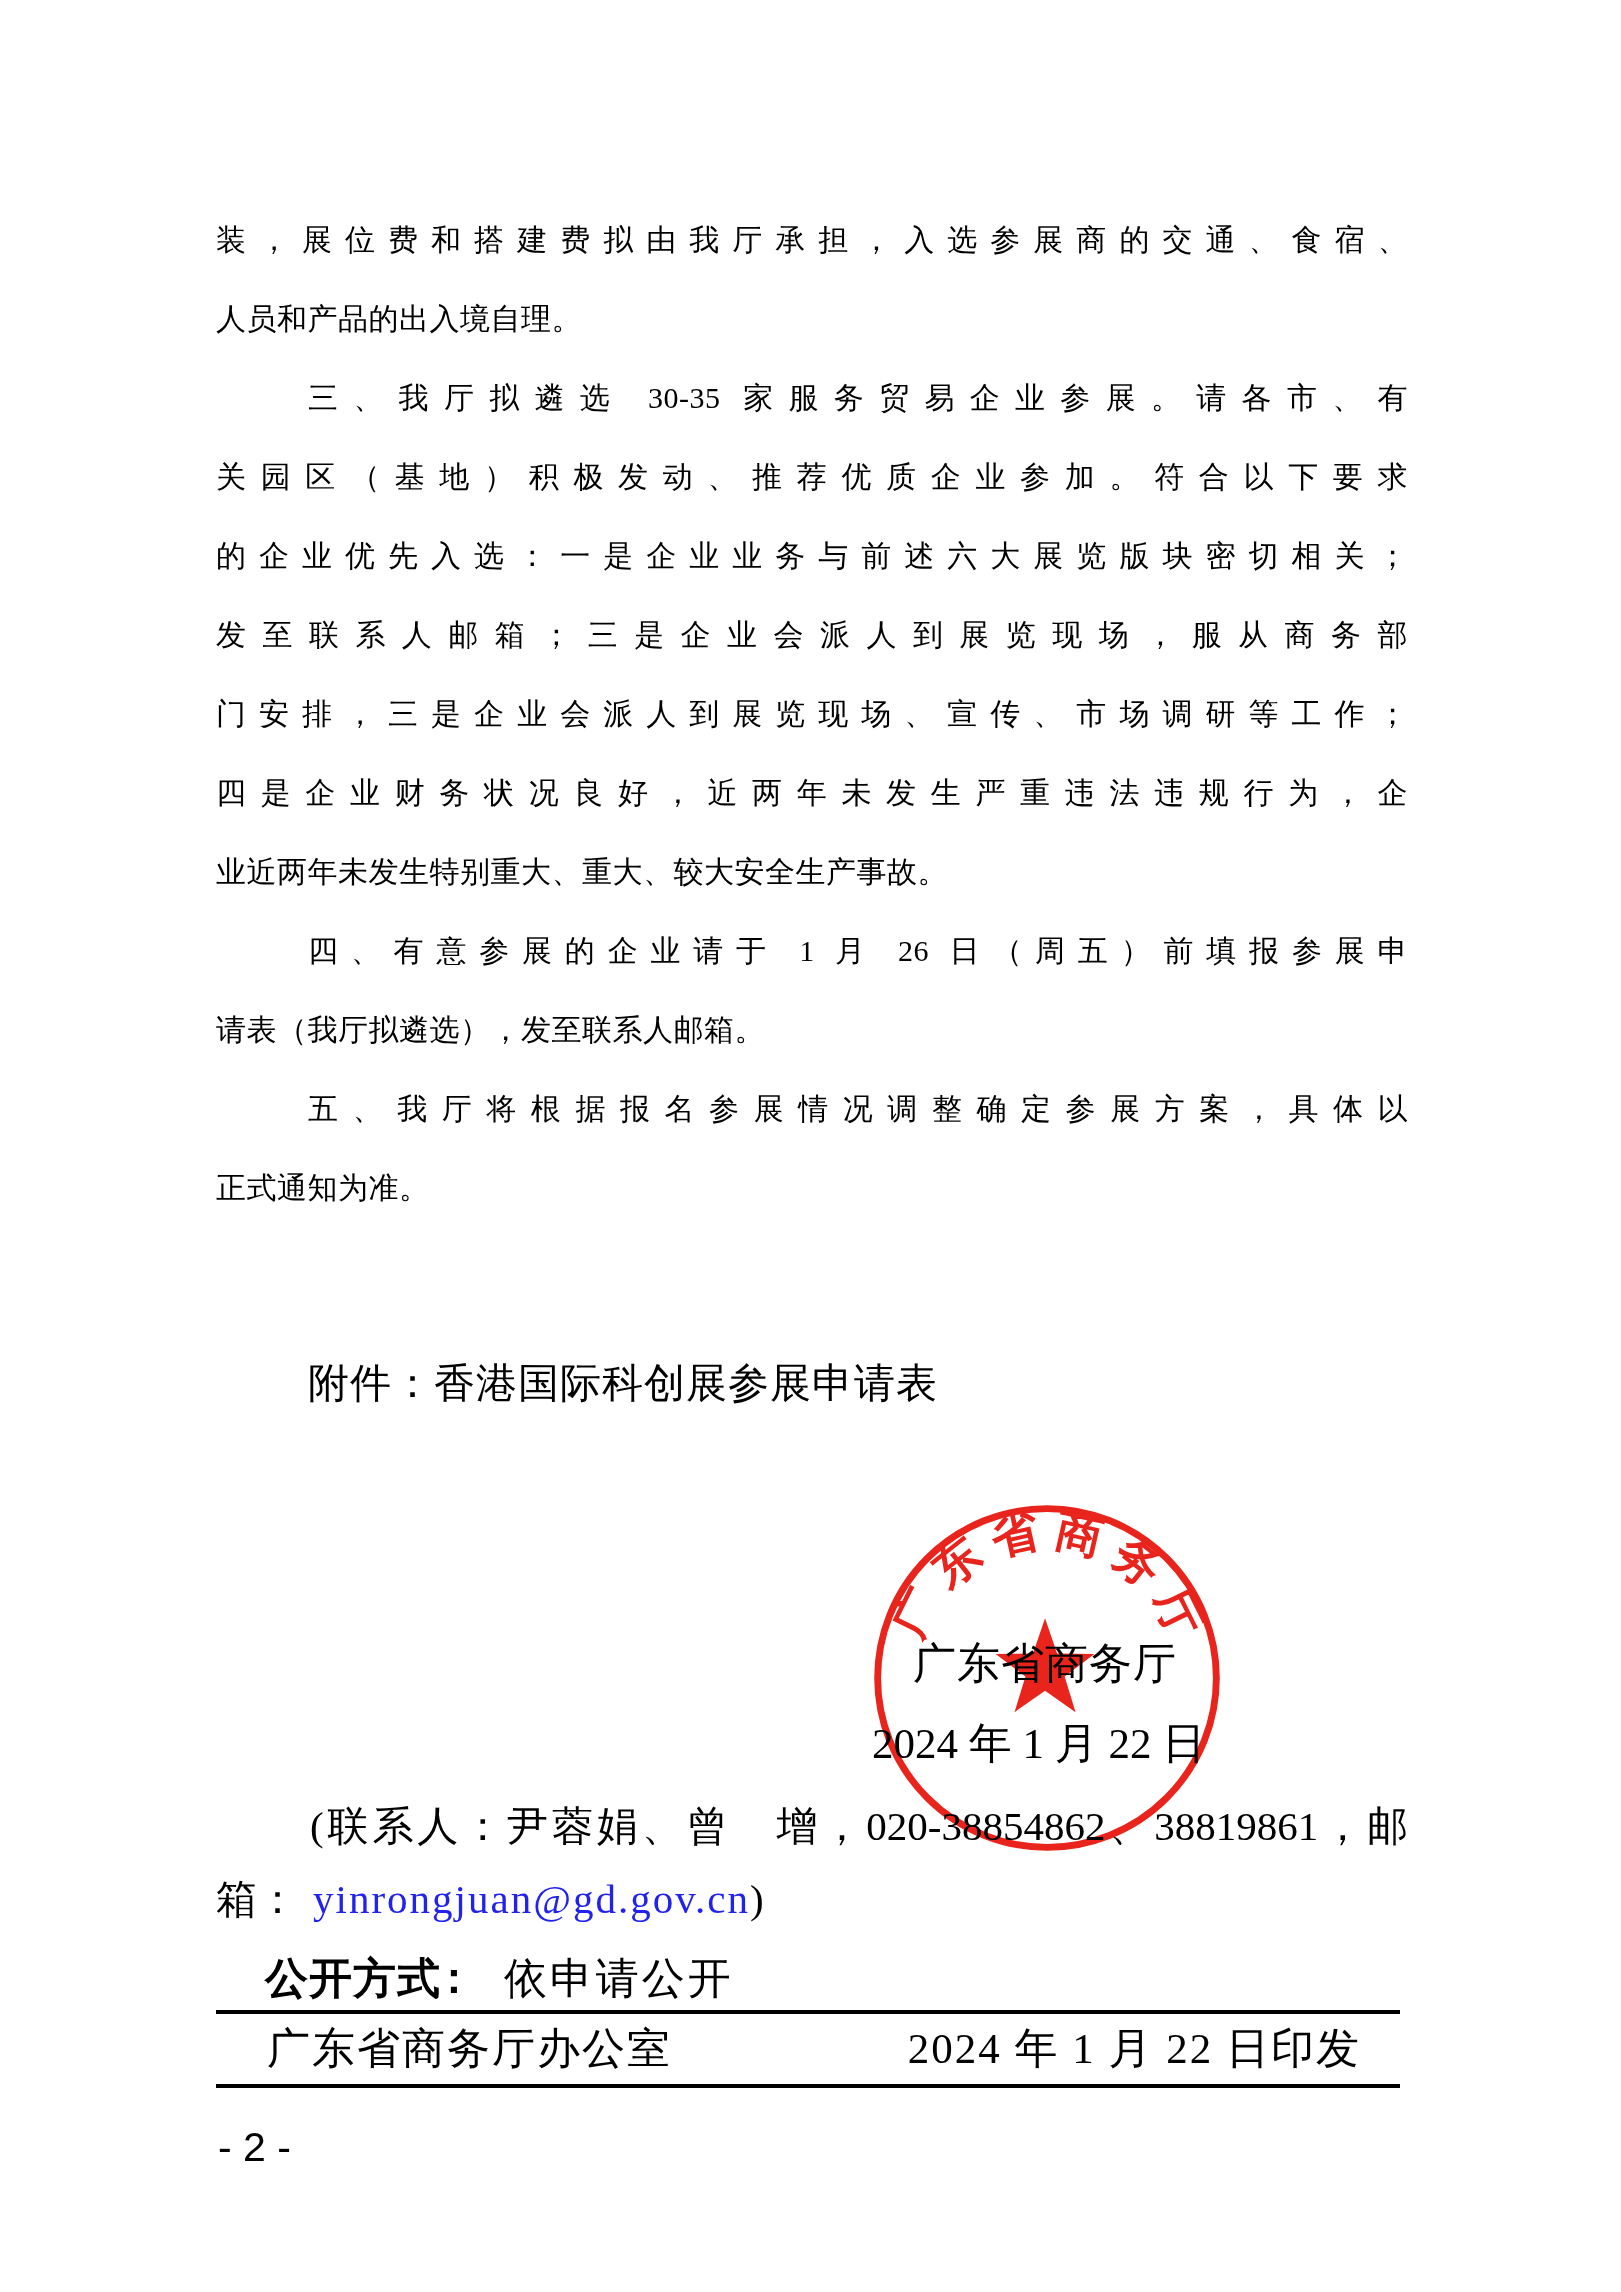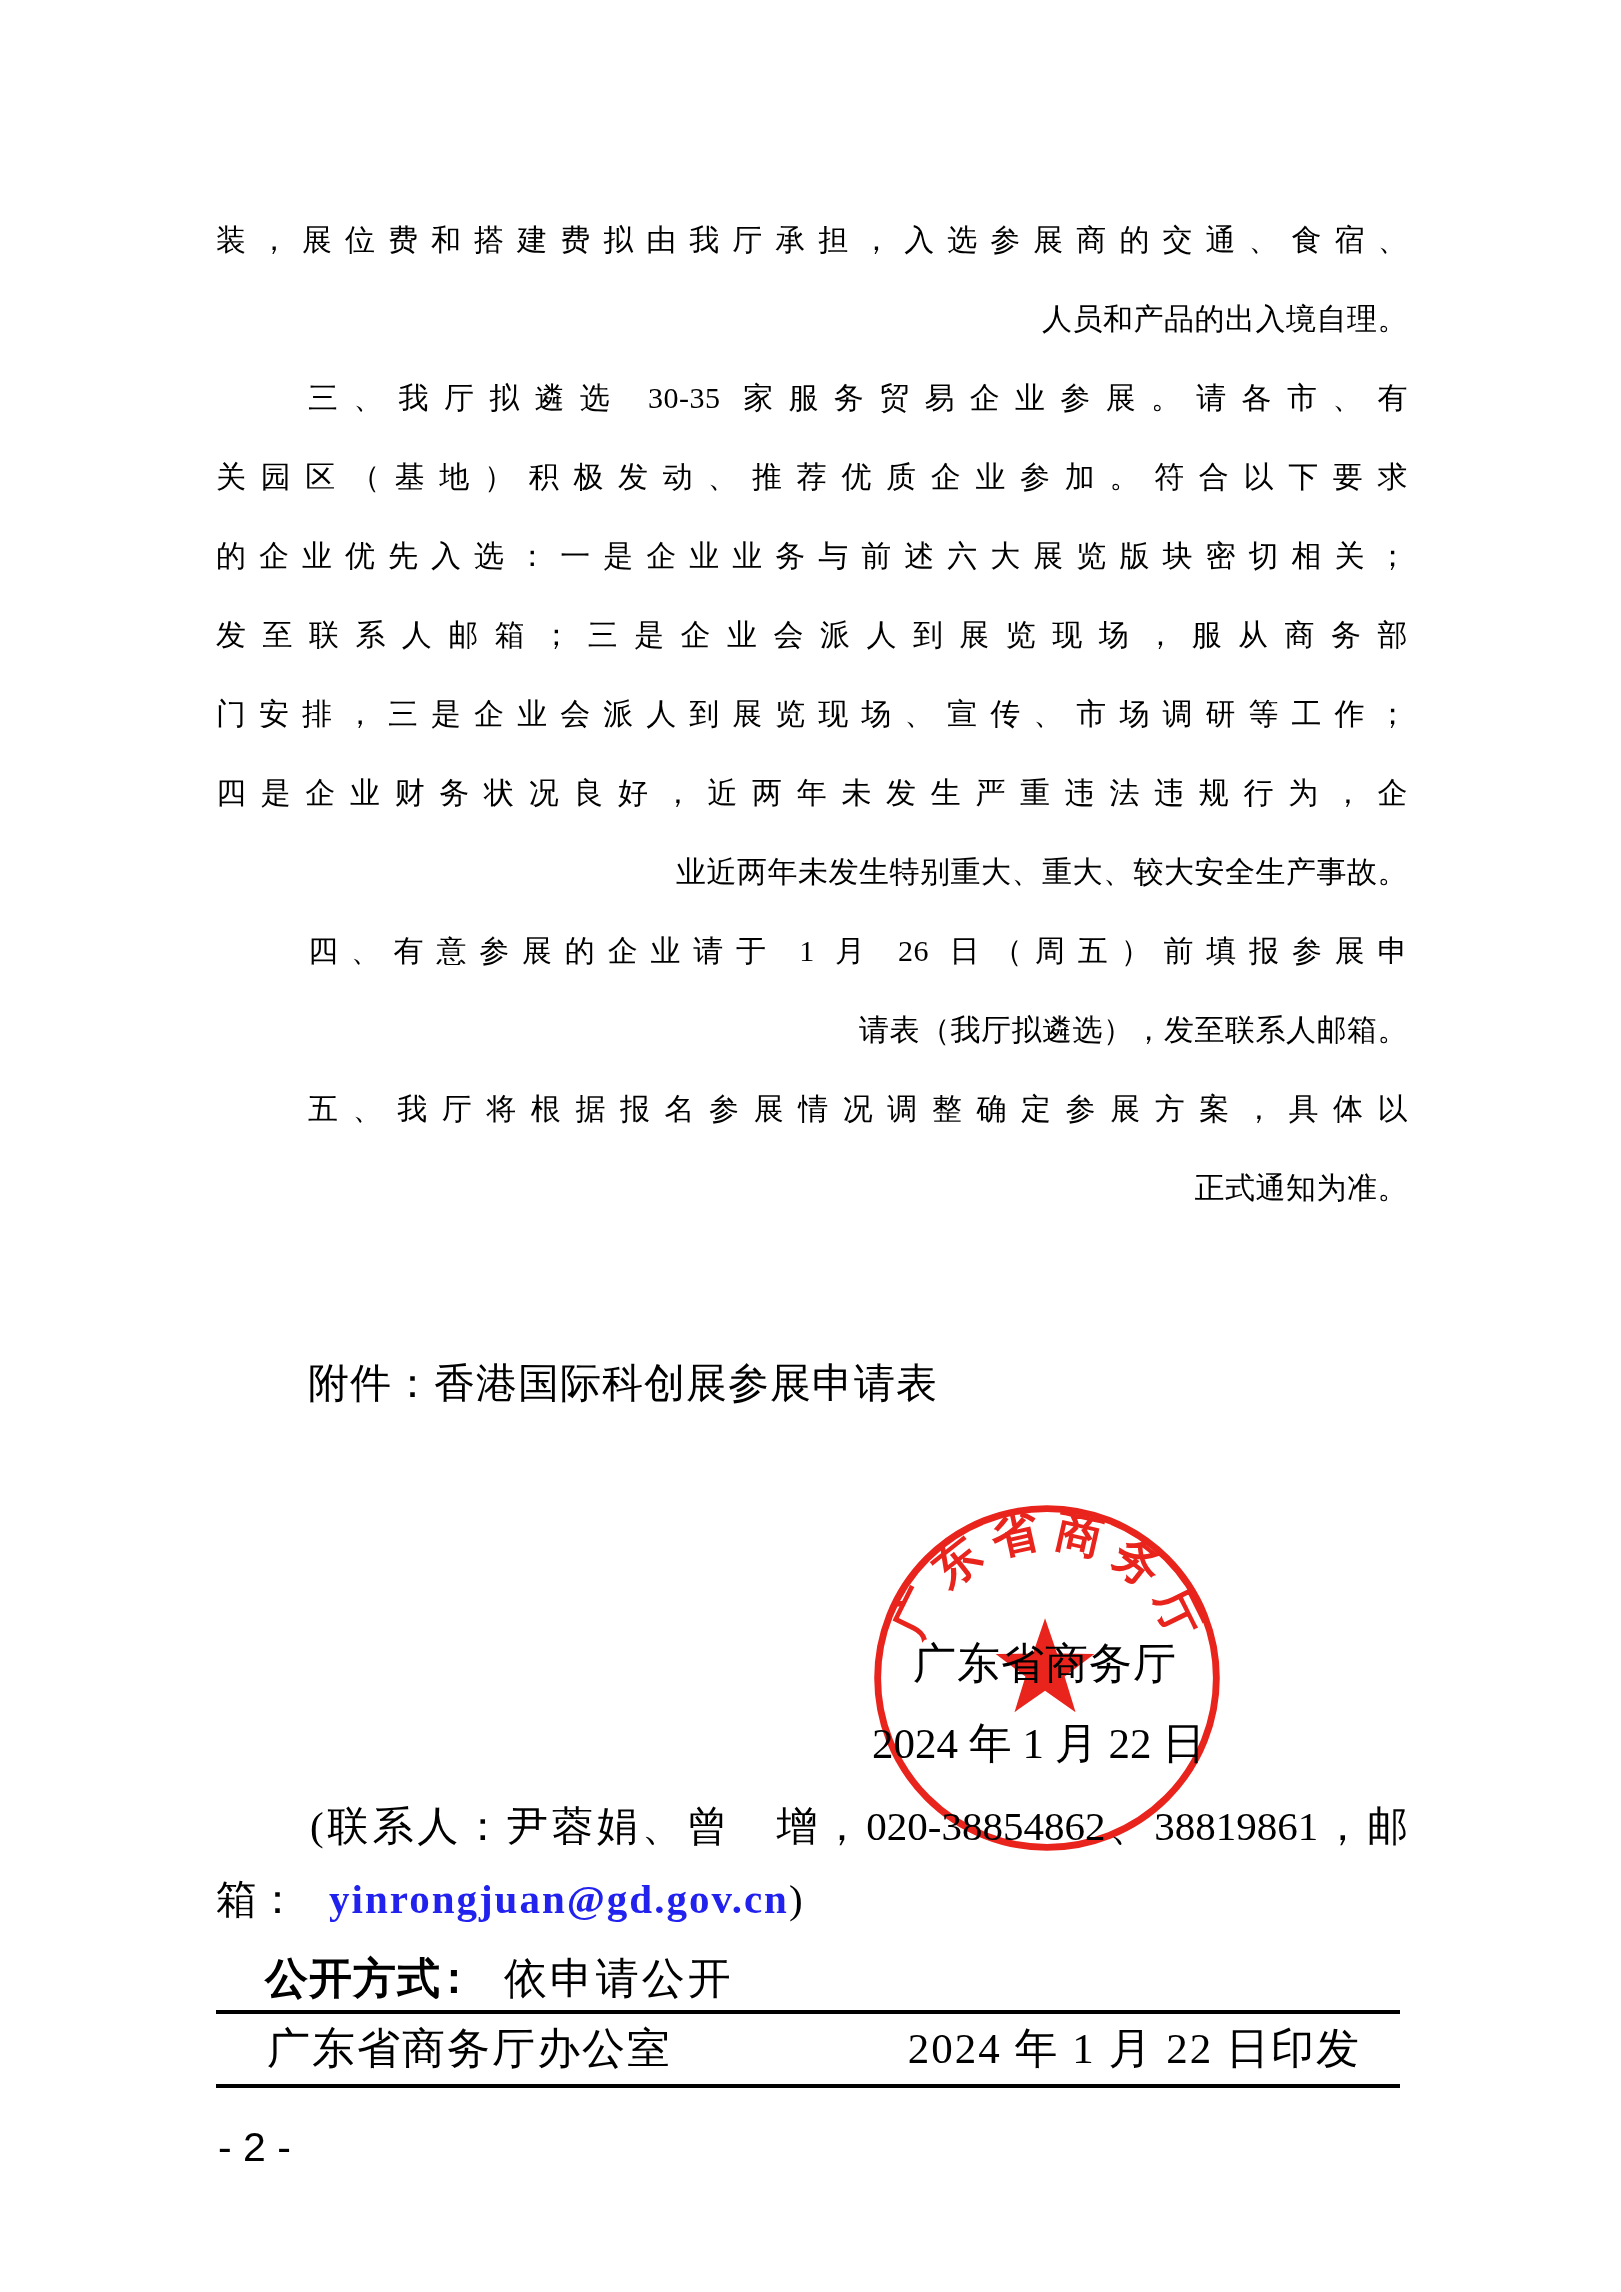--- a/index.html
+++ b/index.html
@@ -16,21 +16,21 @@
   
   .doc-body {
     position: absolute;
     left: 216px;
     top: 200px;
     width: 1192px;
     font-size: 30px;
     line-height: 79px;
     letter-spacing: 0.5px;
   }
-  .bline { width: 100%; text-align: right; }
+  .bline { width: 100%; }
   .jl { text-align: justify; text-align-last: justify; }
   .ind { text-indent: 92px; }
   
   .attach-line {
     position: absolute;
     left: 308px;
     top: 1344px;
     font-size: 41px;
     line-height: 78px;
     letter-spacing: 1px;
@@ -67,22 +67,21 @@
     position: absolute;
     left: 216px;
     top: 1860px;
     font-size: 41px;
     line-height: 78px;
   }
   .contact2 .email {
     color: var(--link-blue, #2222ee);
     text-decoration: none;
     letter-spacing: 2px;
-    margin-left: 31px;
-    font-weight: bold;
+    margin-left: 15px;
   }
   
   .disclosure {
     position: absolute;
     left: 265px;
     top: 1940px;
     font-size: 43px;
     line-height: 78px;
   }
   .disclosure .dlabel {

